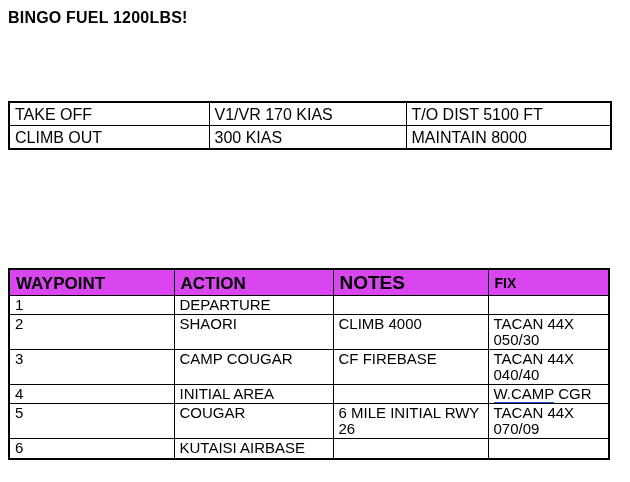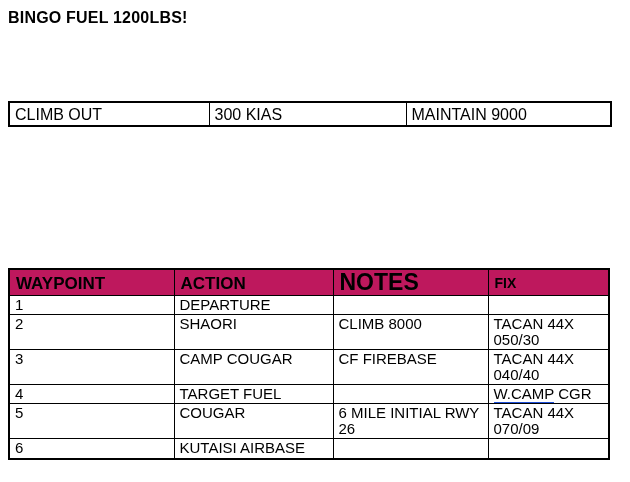--- a/index.html
+++ b/index.html
@@ -54,29 +54,29 @@
     left: 8px;
     top: 268px;
     width: 600px;
   }
   #waypoint-table th,
   #waypoint-table td {
     border: 1px solid #000;
     overflow: hidden;
   }
   #waypoint-table th {
-    background: #be185d;
+    background: #d946ef;
     font-weight: bold;
     text-align: left;
     vertical-align: bottom;
     padding: 2px 6px 2px 6px;
     height: 21px;
   }
   th.hdr-waypoint, th.hdr-action { font-size: 17px; line-height: 19px; }
-  th.hdr-notes { font-size: 23px; line-height: 21px; }
+  th.hdr-notes { font-size: 19px; line-height: 21px; }
   th.hdr-fix   { font-size: 14px; line-height: 20px; text-align: center; }
   #waypoint-table td {
     font-size: 15px;
     line-height: 16px;
     padding: 1px 5px;
     vertical-align: top;
     white-space: pre-line;
   }
   tr.rh-19 td { height: 16px; }
   tr.rh-33 td { height: 30px; }
@@ -96,23 +96,28 @@
   <div class="doc-title">BINGO FUEL 1200LBS!</div>
 
   <table id="flight-table">
     <colgroup>
       <col style="width:200px">
       <col style="width:197px">
       <col style="width:205px">
     </colgroup>
     <tbody>
       <tr>
+        <td>TAKE OFF</td>
+        <td>V1/VR 170 KIAS</td>
+        <td>T/O DIST 5100 FT</td>
+      </tr>
+      <tr>
         <td>CLIMB OUT</td>
         <td>300 KIAS</td>
-        <td>MAINTAIN 9000</td>
+        <td>MAINTAIN 8000</td>
       </tr>
     </tbody>
   </table>
 
   <table id="waypoint-table">
     <colgroup>
       <col style="width:165px">
       <col style="width:159px">
       <col style="width:155px">
       <col style="width:121px">
@@ -128,34 +133,34 @@
     <tbody>
       <tr class="rh-19">
         <td>1</td>
         <td>DEPARTURE</td>
         <td></td>
         <td></td>
       </tr>
       <tr class="rh-33">
         <td>2</td>
         <td>SHAORI</td>
-        <td>CLIMB 8000</td>
+        <td>CLIMB 4000</td>
         <td>TACAN 44X
 050/30</td>
       </tr>
       <tr class="rh-35">
         <td>3</td>
         <td>CAMP COUGAR</td>
         <td>CF FIREBASE</td>
         <td>TACAN 44X
 040/40</td>
       </tr>
       <tr class="rh-18">
         <td>4</td>
-        <td>TARGET FUEL</td>
+        <td>INITIAL AREA</td>
         <td></td>
         <td><span class="spellcheck-underline">W.CAMP</span><span> CGR</span></td>
       </tr>
       <tr class="rh-32">
         <td>5</td>
         <td>COUGAR</td>
         <td>6 MILE INITIAL RWY
 26</td>
         <td>TACAN 44X
 070/09</td>

